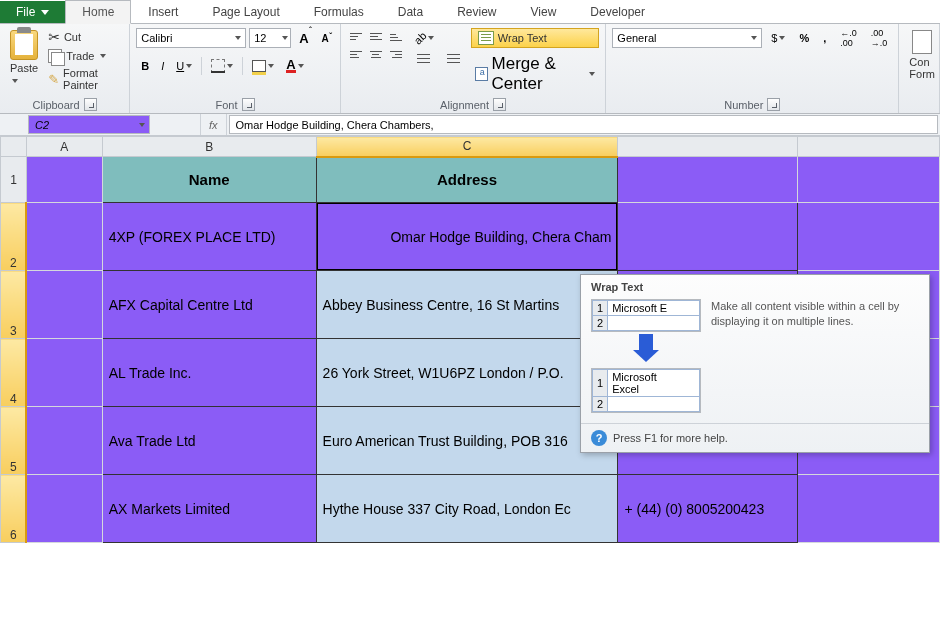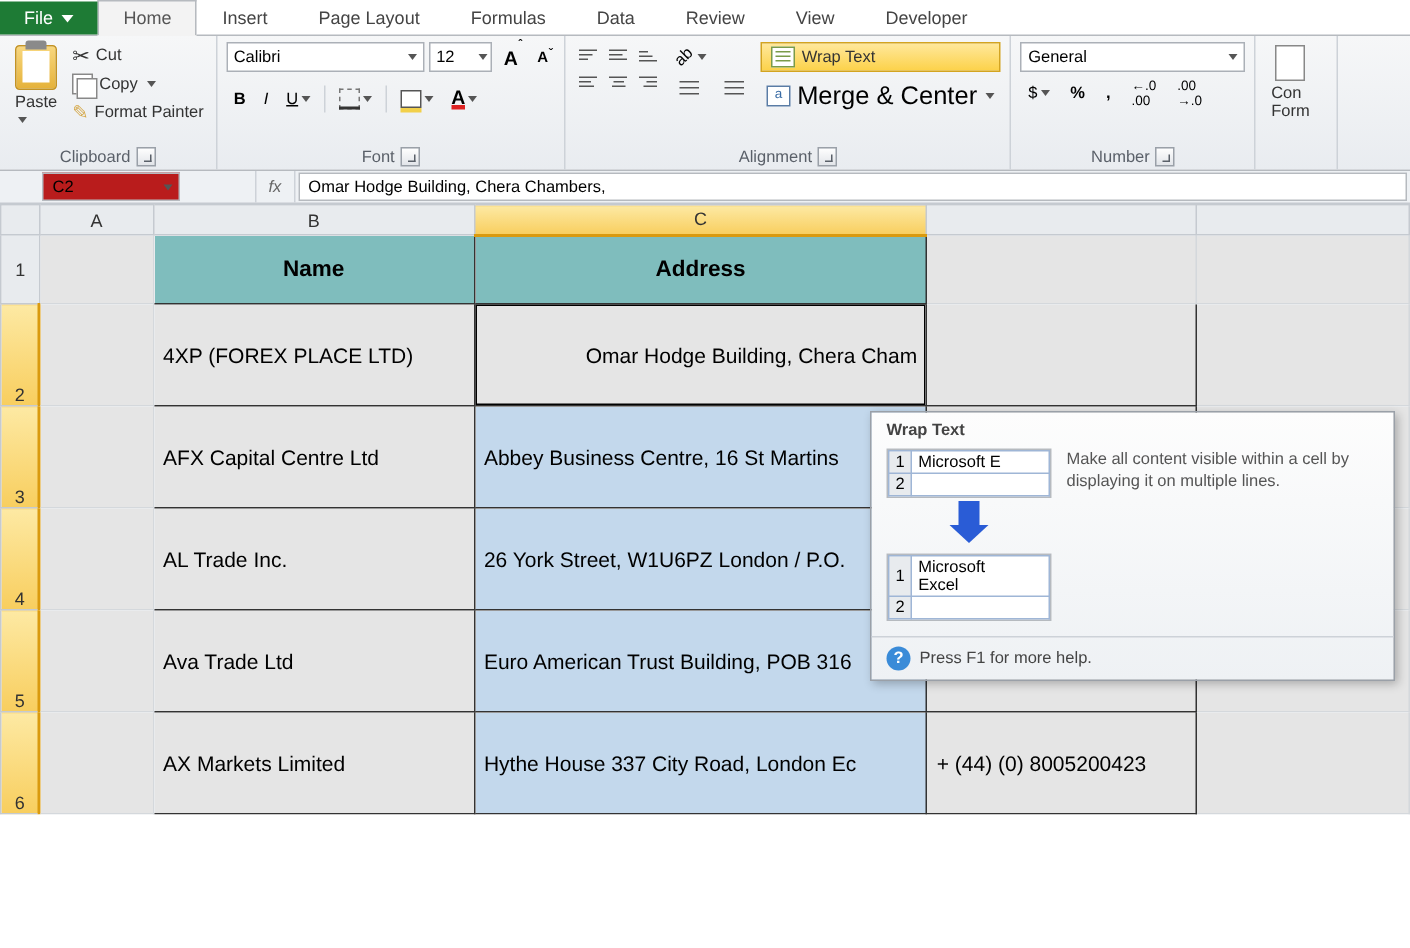--- a/index.html
+++ b/index.html
@@ -29,21 +29,21 @@
   .mini-rows { display: flex; flex-direction: column; gap: 2px; }
   .scissors-icon { color: #333; font-size: 14px; }
   .copy-icon { width: 14px; height: 14px; border: 1px solid #888; background: #fff; position: relative; }
   .copy-icon::after { content: ""; position: absolute; left: 2px; top: 2px; width: 12px; height: 12px; border: 1px solid #888; background: #fff; }
   .brush-icon { color: #d5a94b; font-size: 13px; }
   .dd { width: 0; height: 0; border-left: 3px solid transparent; border-right: 3px solid transparent; border-top: 4px solid #555; display: inline-block; vertical-align: middle; margin-left: 2px; }
   
   .font-row1 { display: flex; gap: 3px; align-items: center; margin-bottom: 4px; }
   .combo { background: #fff; border: 1px solid #abb0b7; padding: 1px 4px; font-size: 11px; display: flex; align-items: center; height: 20px; }
   .combo .dd { margin-left: auto; }
-  .font-name { width: 132px; }
+  .font-name { width: 110px; }
   .font-size { width: 42px; gap: 16px; }
   .grow-a { font-size: 13px; font-weight: bold; position: relative; }
   .grow-a::after { content: "ˆ"; position: absolute; top: -6px; right: -3px; font-size: 8px; }
   .shrink-a { font-size: 10px; font-weight: bold; position: relative; }
   .shrink-a::after { content: "ˇ"; position: absolute; top: -2px; right: -3px; font-size: 8px; }
   .sq-btn { padding: 1px 4px; border: 1px solid transparent; cursor: pointer; display: flex; align-items: center; height: 20px; }
   .font-row2 { display: flex; gap: 2px; align-items: center; }
   .sep { width: 1px; height: 18px; background: #cdd2d8; margin: 0 2px; }
   .underline { text-decoration: underline; }
   .border-ic { width: 14px; height: 14px; display: inline-block; position: relative; }
@@ -62,40 +62,40 @@
   .al-b { justify-content: flex-end; }
   .indent-ic { width: 18px; height: 16px; position: relative; }
   .indent-ic::before { content: ""; position: absolute; left: 3px; top: 2px; right: 2px; height: 1px; background: #555; box-shadow: 0 4px 0 #555, 0 8px 0 #555; }
   .wrap-btn { background: linear-gradient(#ffe89c,#fcd24a); border: 1px solid #d3a420; padding: 2px 6px; display: flex; align-items: center; gap: 4px; font-size: 11px; color: #333; }
   .wrap-ic { width: 16px; height: 14px; background: #fff; border: 1px solid #7a9b4a; position: relative; }
   .wrap-ic::before { content: ""; position: absolute; left: 2px; top: 2px; right: 2px; height: 1px; background: #7a9b4a; box-shadow: 0 3px 0 #7a9b4a, 0 6px 0 #7a9b4a; }
   .merge-btn { display: flex; align-items: center; gap: 4px; padding: 2px 4px; font-size: 17px; }
   .merge-ic { width: 16px; height: 14px; border: 1px solid #5a7ca5; background: #fff; position: relative; }
   .merge-ic::after { content: "a"; position: absolute; left: 4px; top: -1px; font-size: 9px; color: #3a6ca5; }
   
-  .num-col { display: flex; flex-direction: column; gap: 4px; }
+  .num-col { display: flex; flex-direction: row; gap: 4px; align-items: flex-end; }
   .num-row { display: flex; gap: 4px; align-items: center; }
   
   
   .namebox-row { display: flex; align-items: stretch; border-bottom: 1px solid #c5cad0; height: 22px; background: #eef1f4; }
-  .name-box { width: 92px; background: #b91c1c; border: 1px solid #b6babf; margin: 1px 0 1px 28px; padding: 1px 6px; display: flex; align-items: center; position: relative; }
+  .name-box { width: 122px; background: #8b5cf6; border: 1px solid #b6babf; margin: 1px 0 1px 28px; padding: 1px 6px; display: flex; align-items: center; position: relative; font-style: italic; }
   .name-box .dd { position: absolute; right: 4px; }
   .fx-sep { width: 50px; }
   .fx { padding: 0 8px; color: #666; font-style: italic; display: flex; align-items: center; border-left: 1px solid #cdd2d8; border-right: 1px solid #cdd2d8; }
   .formula-bar { flex: 1; background: #fff; border: 1px solid #b6babf; margin: 1px 2px; padding: 1px 6px; display: flex; align-items: center; overflow: hidden; white-space: nowrap;}
   
   
   .grid-wrap { position: relative; }
   .grid { border-collapse: collapse; table-layout: fixed; }
   .corner { width: 26px; height: 20px; background: #e8ebee; border: 1px solid #c5cad0; }
   .colh { background: #e8ebee; border: 1px solid #c5cad0; text-align: center; font-size: 12px; color: #333; height: 20px; }
   .colh-sel { background: linear-gradient(#fde9a3,#f8ce5e); border-bottom: 2px solid #d99a0f; }
   .rowh { width: 26px; background: #e8ebee; border: 1px solid #c5cad0; text-align: center; font-size: 12px; color: #333; }
   .rowh-sel { background: linear-gradient(#fde9a3,#f8ce5e); border-right: 2px solid #d99a0f; }
-  .cell { border: 1px solid #d4d8dc; font-size: 14px; padding: 0 6px; vertical-align: middle; background: #e5e5e5; height: 68px; overflow: hidden; white-space: nowrap; }
+  .cell { border: 1px solid #d4d8dc; font-size: 14px; padding: 0 6px; vertical-align: middle; background: #8b5cf6; height: 68px; overflow: hidden; white-space: nowrap; }
   .hdr-cell { background: #7fbdbd; text-align: center; font-weight: bold; border: 1px solid #333; height: 46px; font-size: 15px; }
   .data-b { border: 1px solid #333; }
   .sel { background: #c3d8ec; }
   .active-cell { position: relative; text-align: right; }
   .active-cell::after { content: ""; position: absolute; inset: -1px; border: 2px solid #000; pointer-events: none; }
   
   
   .tooltip { position: absolute; left: 580px; top: 138px; width: 350px; background: linear-gradient(#fdfdfd,#eef1f4); border: 1px solid #9aa0a8; box-shadow: 2px 2px 6px rgba(0,0,0,.25); font-size: 11px; }
   .tt-title { font-weight: bold; padding: 6px 10px 2px; color: #444; }
   .tt-body { display: flex; gap: 10px; padding: 4px 10px 10px; align-items: flex-start; }
@@ -135,21 +135,21 @@
         <div class="paste-icon"></div>
         <div class="lbl"><span>Paste</span><br><span class="dd"></span></div>
       </div>
       <div class="mini-rows">
         <div class="mini-row">
             <span class="scissors-icon">✂</span>
             <span>Cut</span>
           </div>
         <div class="mini-row">
             <span class="copy-icon"></span>
-            <span>Copy</span> 
+            <span>Trade</span> 
             <span class="dd"></span>
           </div>
         <div class="mini-row">
             <span class="brush-icon">✎</span>
             <span>Format Painter</span>
           </div>
       </div>
     </div>
     <div class="group-label">
         <span>Clipboard</span>
@@ -304,21 +304,21 @@
             </div>
         </div>
       </div>
     </div>
     <div class="group-label">
         <span>Number</span>
         <span class="launcher"></span>
       </div>
   </div>
 
-  <div class="group" style="padding-right:14px;">
+  <div class="group" style="padding-right:0;">
     <div class="group-body">
         <div class="btn-vert">
           <div style="width:20px;height:24px;border:1px solid #888;background:#fff"></div>
           <div class="lbl"><span>Con</span><br><span>Form</span></div>
         </div>
       </div>
   </div>
 </div>
 
 <div class="namebox-row">

